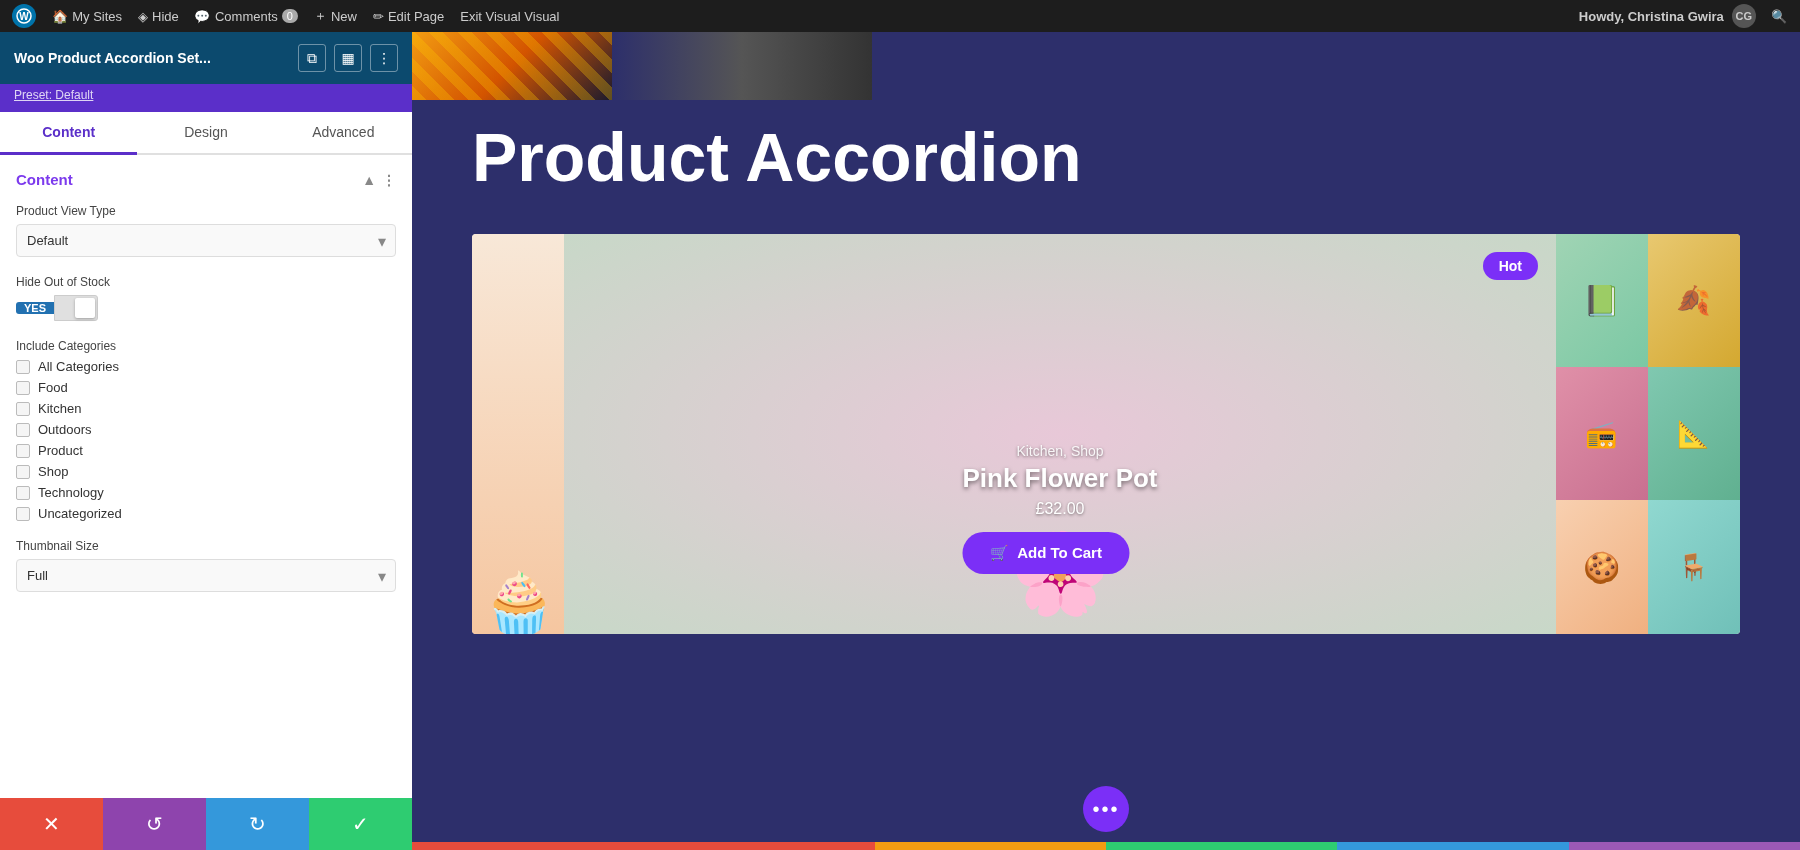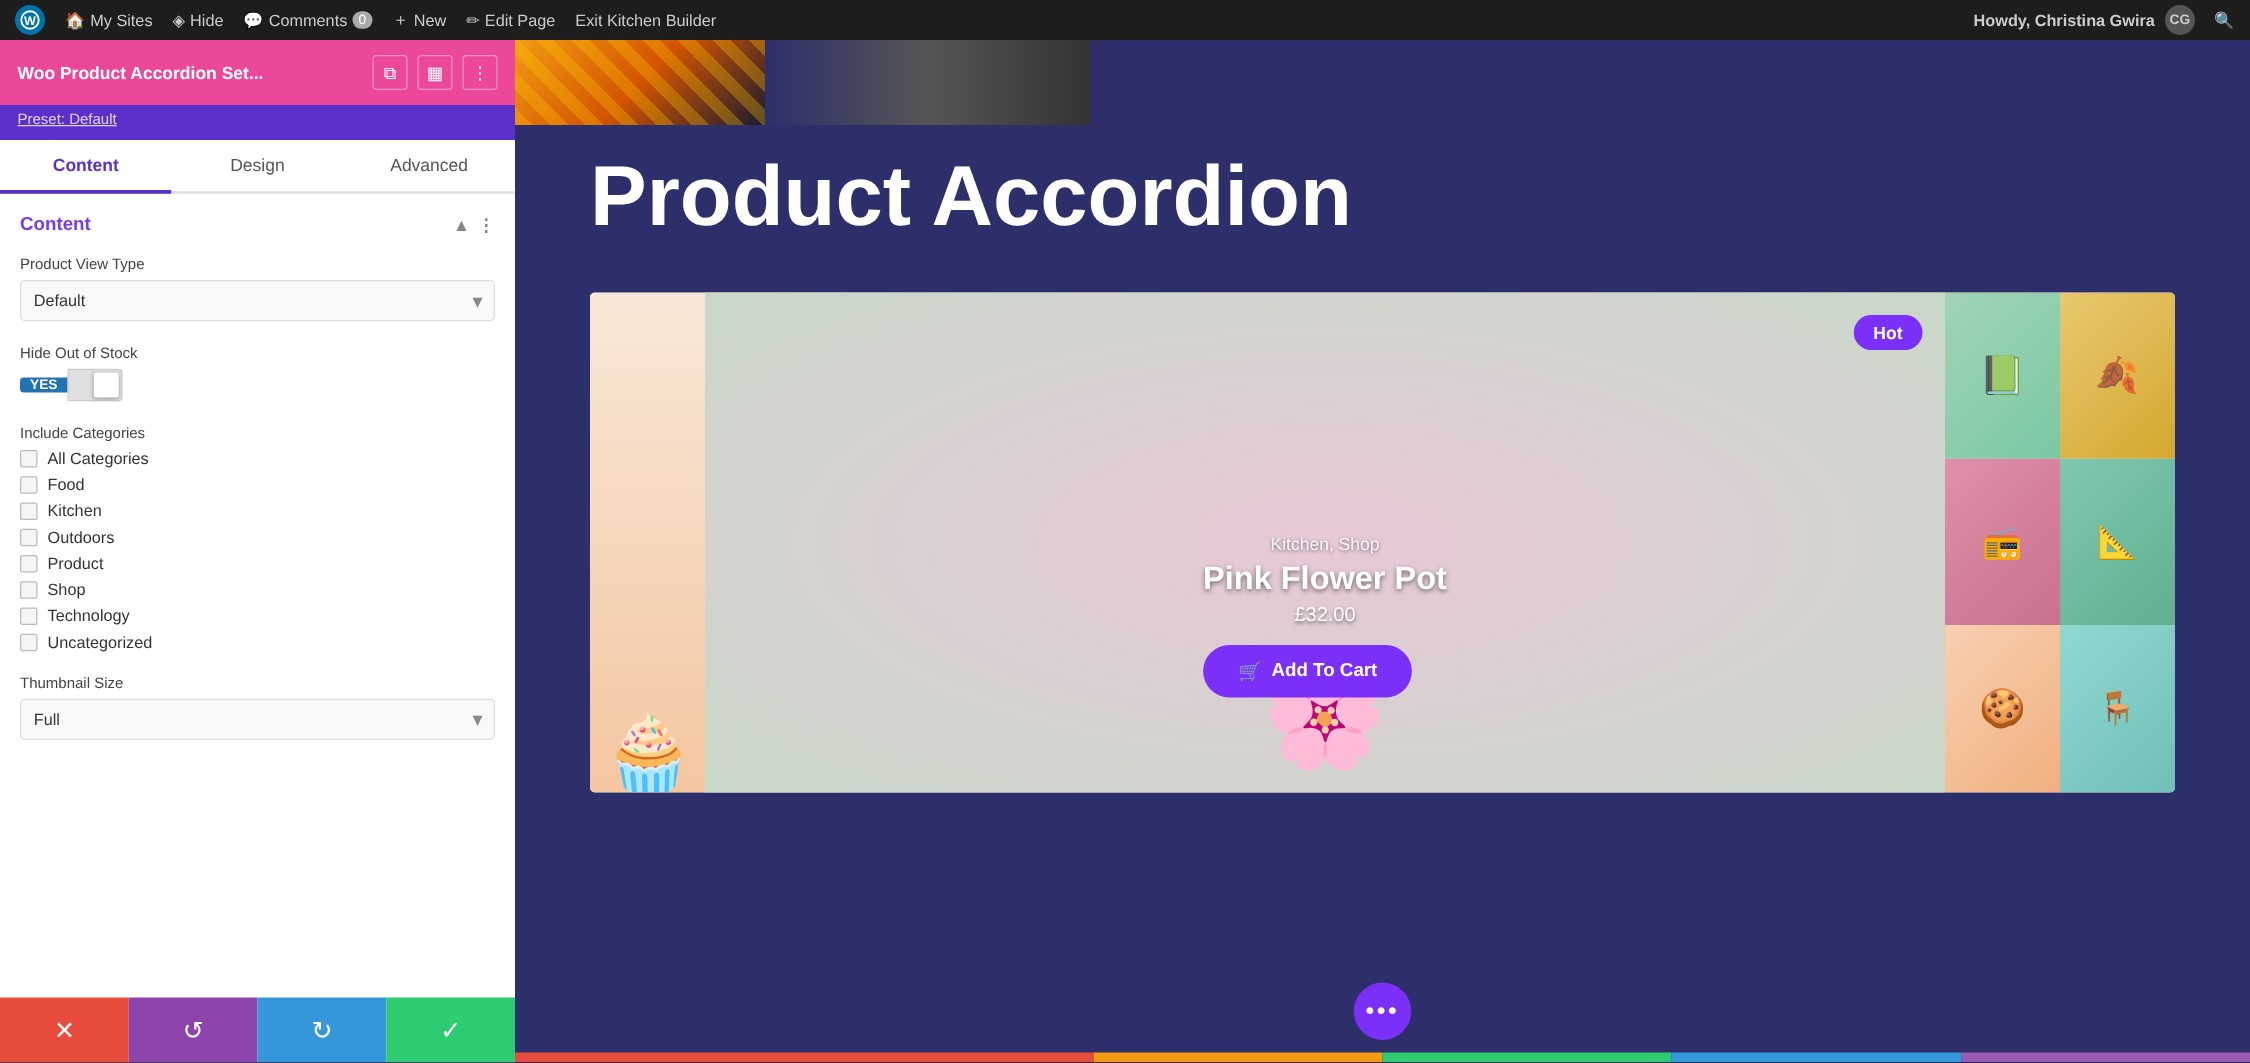--- a/index.html
+++ b/index.html
@@ -63,21 +63,21 @@
       width: 412px;
       background: #fff;
       display: flex;
       flex-direction: column;
       flex-shrink: 0;
       overflow: hidden;
     }
 
     
     .panel-header {
-      background: #ec4899;
+      background: #0c4a6e;
       color: white;
       padding: 10px 14px;
       display: flex;
       align-items: center;
       justify-content: space-between;
       min-height: 52px;
     }
     .panel-header .panel-title {
       font-size: 14px;
       font-weight: 600;
@@ -382,21 +382,21 @@
       font-size: 14px;
       font-weight: 700;
       padding: 6px 16px;
       border-radius: 20px;
       z-index: 10;
     }
 
     
     .product-info-overlay {
       position: absolute;
-      bottom: 76px;
+      bottom: 60px;
       left: 50%;
       transform: translateX(-50%);
       text-align: center;
       z-index: 5;
     }
     .product-category {
       color: rgba(255,255,255,0.9);
       font-size: 14px;
       margin-bottom: 4px;
       text-shadow: 0 1px 3px rgba(0,0,0,0.5);
@@ -525,21 +525,21 @@
   </div>
   <div class="bar-item new-item">
     <span>＋</span>
     <span>New</span>
   </div>
   <div class="bar-item">
     <span>✏</span>
     <span>Edit Page</span>
   </div>
   <div class="bar-item">
-    <span>Exit Kitchen Builder</span>
+    <span>Exit Visual Visual</span>
   </div>
   <div class="separator"></div>
   <div class="howdy">
     <span>Howdy, Christina Gwira</span>
     <div class="avatar">CG</div>
   </div>
   <div class="search-icon-bar">🔍</div>
 </div>
 
 <div class="main-layout">

